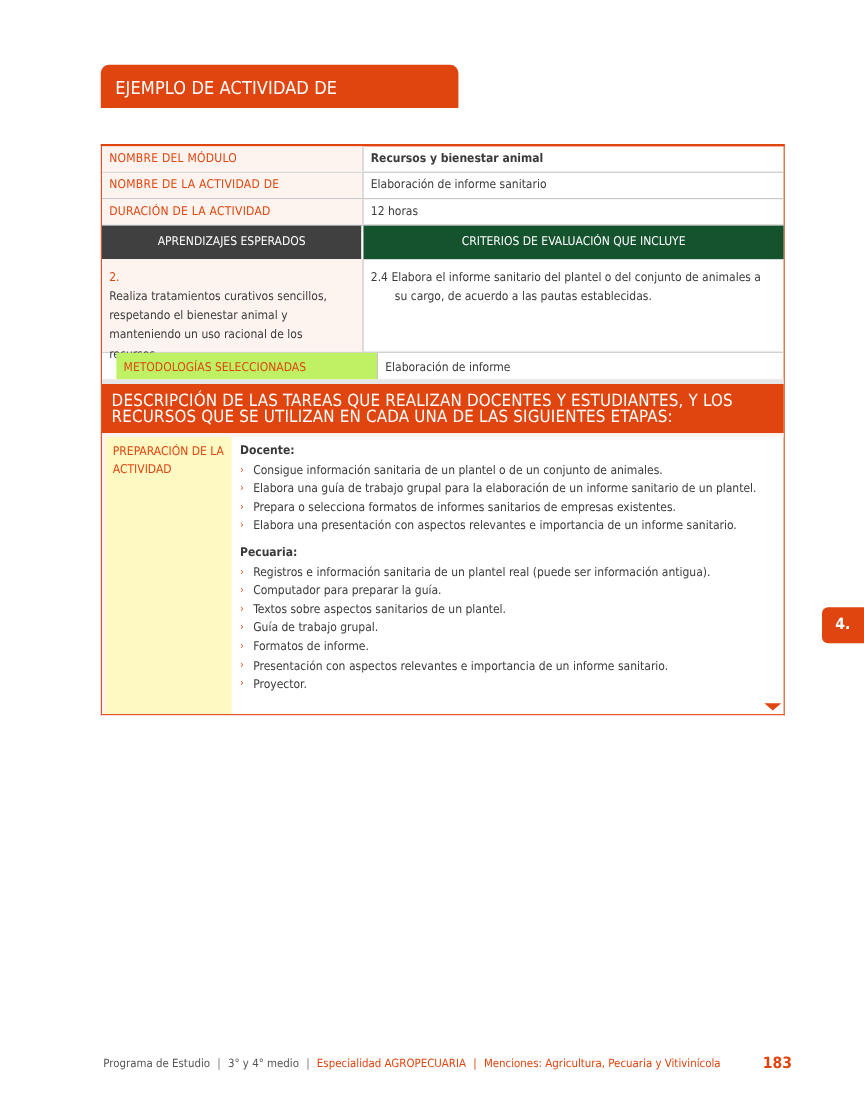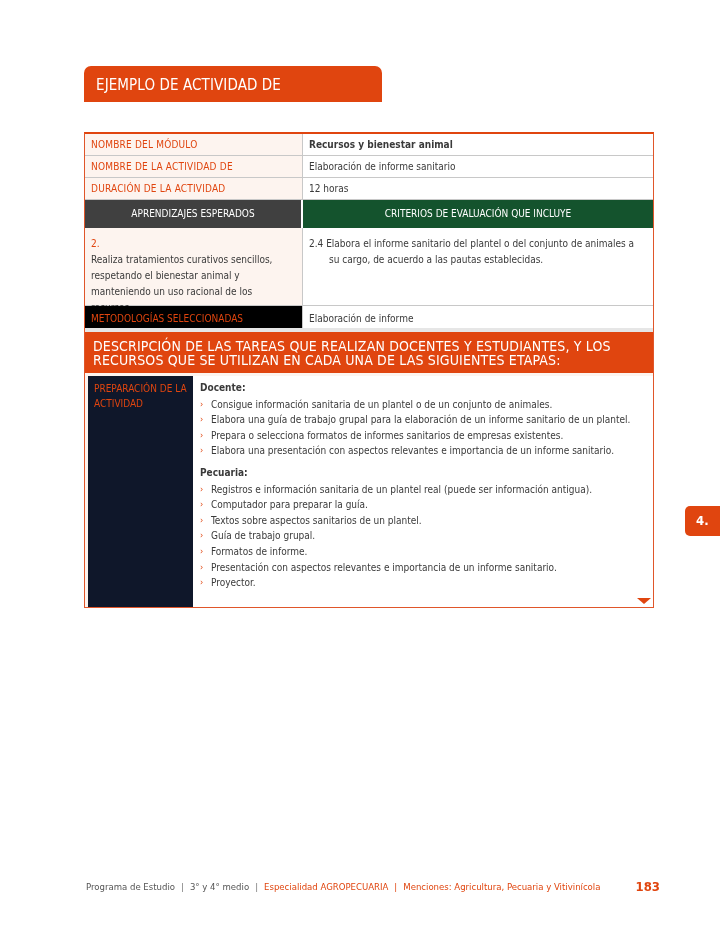--- a/index.html
+++ b/index.html
@@ -1,19 +1,19 @@
 <!DOCTYPE html>
 <html><head>
 <meta charset="utf-8">
 <style>
   * { box-sizing: border-box; margin: 0; padding: 0; }
   html, body { width: 720px; height: 932px; background: #ffffff; overflow: hidden; }
   body { position: relative; font-family: "DejaVu Sans Condensed", "DejaVu Sans", sans-serif; color: #3a3a3a; }
 
-  .sheet { position: absolute; left: 84px; top: 66px; width: 570px; }
+  .sheet { position: absolute; left: 84px; top: 54px; width: 570px; }
 
   .title-tab {
     display: inline-block; height: 36px; background: #e0450f; color: #fff;
     border-radius: 7px 7px 0 0; padding: 0 10px 0 12px;
     font-size: 15px; line-height: 38px; letter-spacing: 0.1px; width: 298px;
     font-family: "DejaVu Sans", sans-serif; font-stretch: condensed;
   }
 
   .frame { border: 1.5px solid #e0562a; border-top: 2px solid #e0450f; width: 570px; }
 
@@ -31,27 +31,27 @@
   .head-row .cell-l { background: #404040; color: #fff; text-align: center; line-height: 28px; border-right: 2px solid #fff; }
   .head-row .cell-r { background: #14532d; color: #fff; text-align: center; line-height: 28px; }
 
   .learn-row { height: 78px; }
   .learn-row .cell-l { background: #fdf4ef; padding-top: 8px; line-height: 16px; color: #3a3a3a; }
   .learn-row .cell-l .num { color: #e0450f; display: block; }
   .learn-row .cell-r { padding-top: 8px; line-height: 16px; }
   .crit { padding-left: 20px; text-indent: -20px; }
 
   .meth-row { height: 26px; border-bottom: 4px solid #e6e6e6; }
-  .meth-row .cell-l { background: #000000; color: #e0450f; line-height: 26px; }
+  .meth-row .cell-l { background: #bef264; color: #e0450f; line-height: 26px; margin-left: 12px; }
   .meth-row .cell-r { line-height: 26px; }
 
   .desc-head { background: #e0450f; color: #fff; font-size: 14px; line-height: 14px; padding: 7px 6px 6px 8px; letter-spacing: 0.15px; }
 
   .stage-row { display: flex; border-top: 3px solid #fdf4ef; min-height: 234px; }
-  .stage-l { width: 108px; background: #0f172a; color: #e0450f; font-size: 10px; line-height: 15px; padding: 5px 6px; border-left: 3px solid #fdf4ef; }
+  .stage-l { width: 108px; background: #fef9c3; color: #e0450f; font-size: 10px; line-height: 15px; padding: 5px 6px; border-left: 3px solid #fdf4ef; }
   .stage-r { flex: 1; padding: 4px 6px 10px 7px; font-size: 10px; line-height: 15.6px; position: relative; }
   .sub-h { font-weight: bold; color: #3a3a3a; margin-bottom: 1px; }
   .sub-h.second { margin-top: 6px; }
   .bul { display: flex; }
   .bul .mk { color: #e0450f; width: 11px; flex-shrink: 0; font-size: 9px; }
   .down-tri { position: absolute; right: 2px; bottom: 3px; width: 0; height: 0; border-left: 7px solid transparent; border-right: 7px solid transparent; border-top: 6px solid #e0450f; }
 
   .side-tab { position: absolute; left: 685px; top: 506px; width: 35px; height: 30px; background: #e0450f; color: #fff; border-radius: 5px 0 0 5px; font-weight: bold; font-size: 13px; line-height: 30px; padding-left: 11px; }
 
   .footer { position: absolute; left: 86px; top: 879px; width: 574px; font-size: 9.5px; color: #555; display: flex; align-items: center; }

